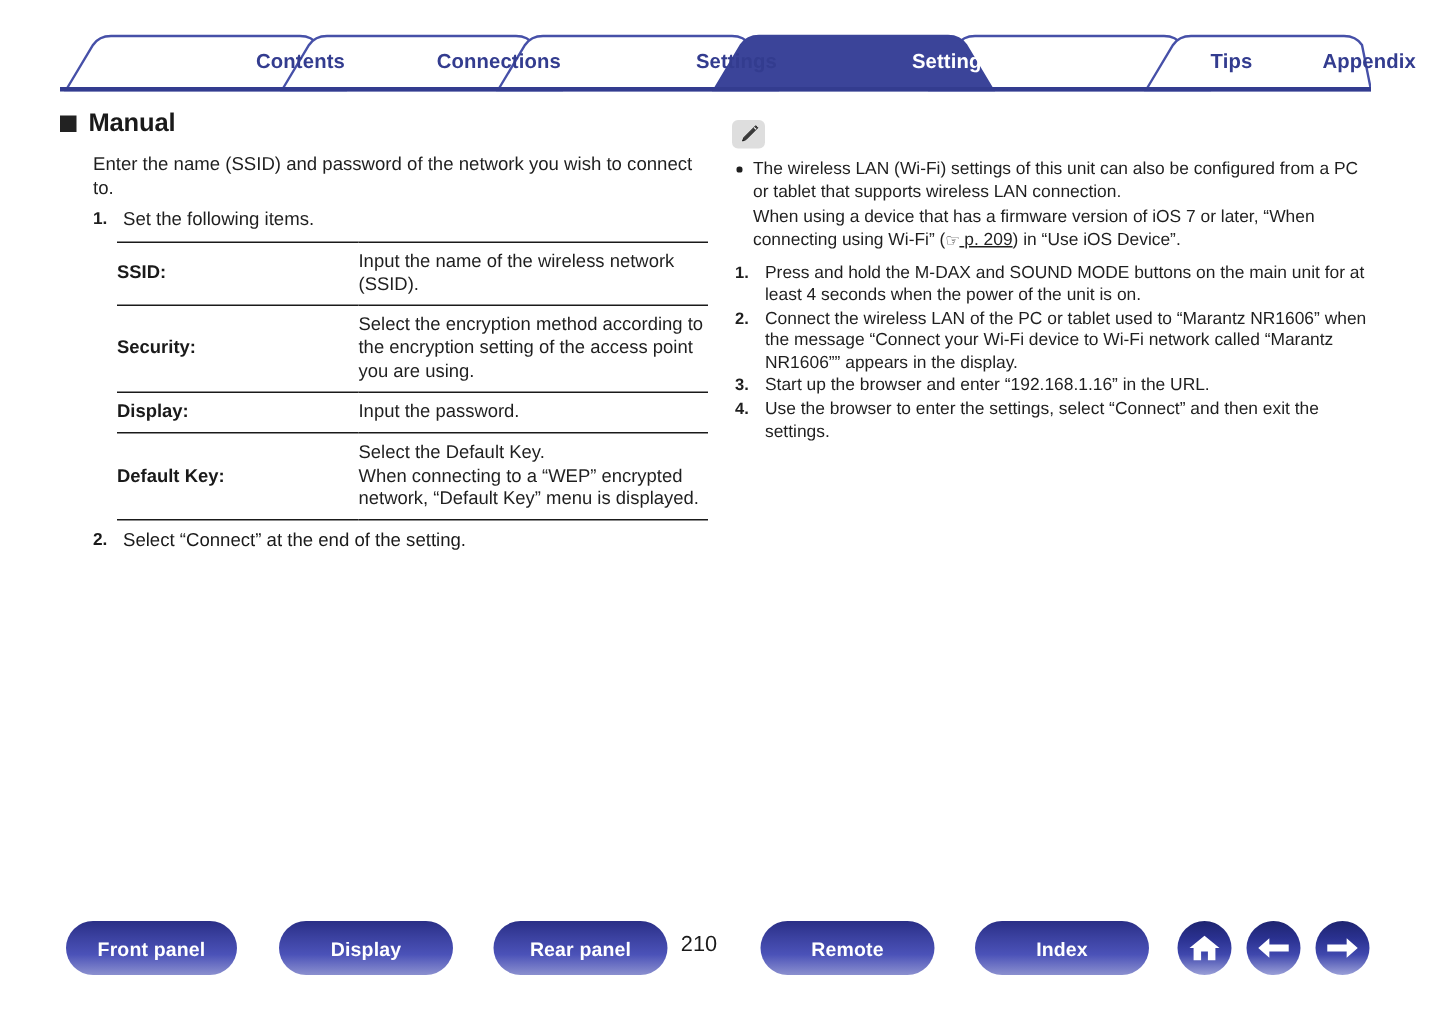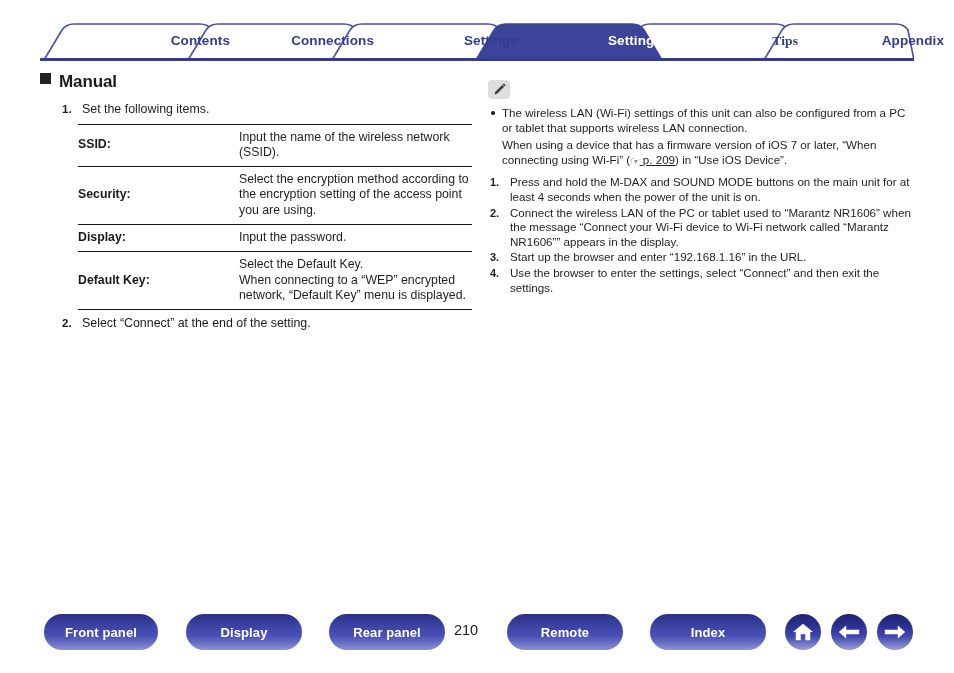--- a/index.html
+++ b/index.html
@@ -69,21 +69,21 @@
   .col-right {
     position: absolute;
     left: 488px;
     top: 18px;
     width: 430px;
   }
 
   
   .sec-head {
     display: flex;
-    align-items: flex-start;
+    align-items: center;
     gap: 8px;
     margin: 0 0 10px 0;
   }
   .sec-head .sq {
     width: 11px;
     height: 11px;
     background: #222;
     display: inline-block;
     flex: 0 0 auto;
     margin-top: 1px;
@@ -288,35 +288,36 @@
 
     <path d="M724 38 L742 8 Q746 2 754 2 L856 2 Q864 2 868 8 L874 38 Z" fill="#ffffff" stroke="#4650a8" stroke-width="1.6"></path>
 
     <path d="M436 38 L454 8 Q458 2 466 2 L592 2 Q600 2 604 8 L622 38 Z" fill="#3b4499" stroke="#3b4499" stroke-width="1.6"></path>
   </svg>
 
   <div class="tab-label" style="left:4px;  width:186px;">Contents</div>
   <div class="tab-label" style="left:148px;width:186px;">Connections</div>
   <div class="tab-label" style="left:292px;width:186px;">Settings</div>
   <div class="tab-label active" style="left:436px;width:186px;">Settings</div>
-  <div class="tab-label" style="left:572px;width:186px;font-family:Liberation Serif, serif;">Tips</div>
+  <div class="tab-label" style="left:609px;width:186px;">Tips</div>
   <div class="tab-label" style="left:718px;width:186px;">Appendix</div>
 
   <div class="baseline"></div>
 </div>
 
 <div id="content">
 
   <div class="col-left">
 
     <div class="sec-head">
       <span class="sq"></span>
       <span class="txt">Manual</span>
     </div>
 
+    <p class="intro">Enter the name (SSID) and password of the network you wish to connect to.</p>
 
     <div class="step">
       <span class="num">1.</span>
       <span>Set the following items.</span>
     </div>
 
     <table class="opts">
       <tbody>
         <tr>
           <td class="k">SSID:</td>

